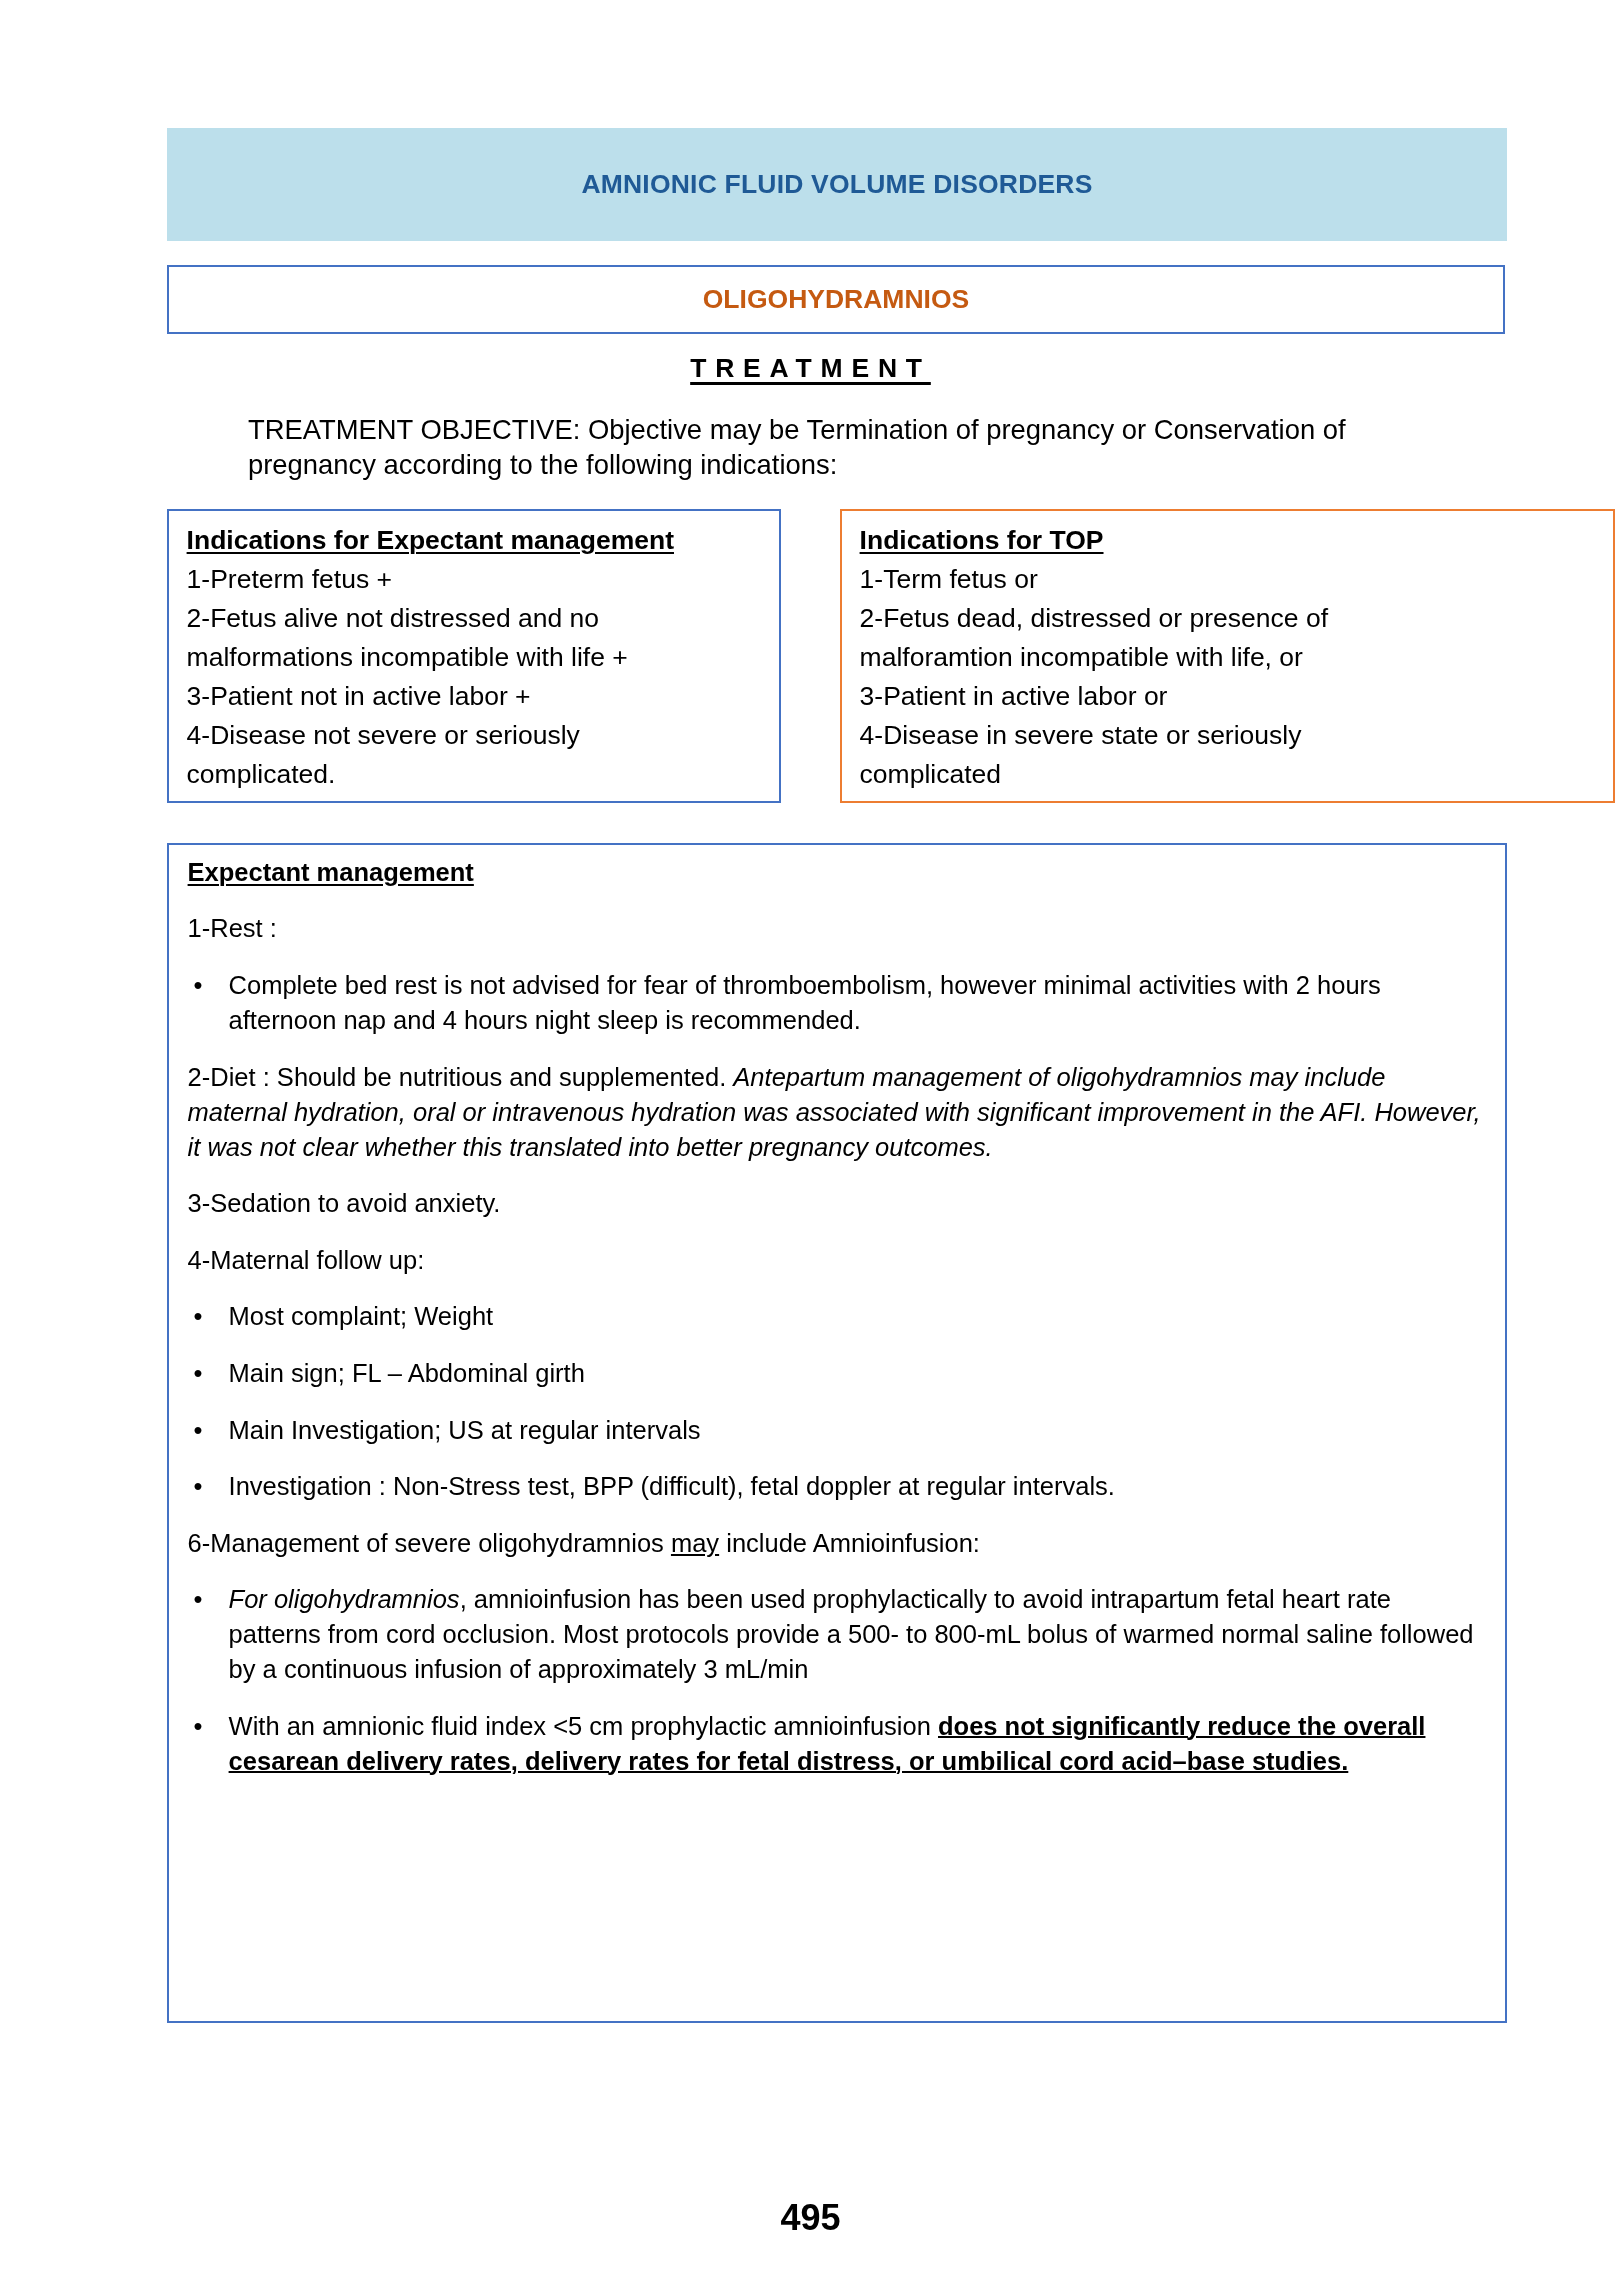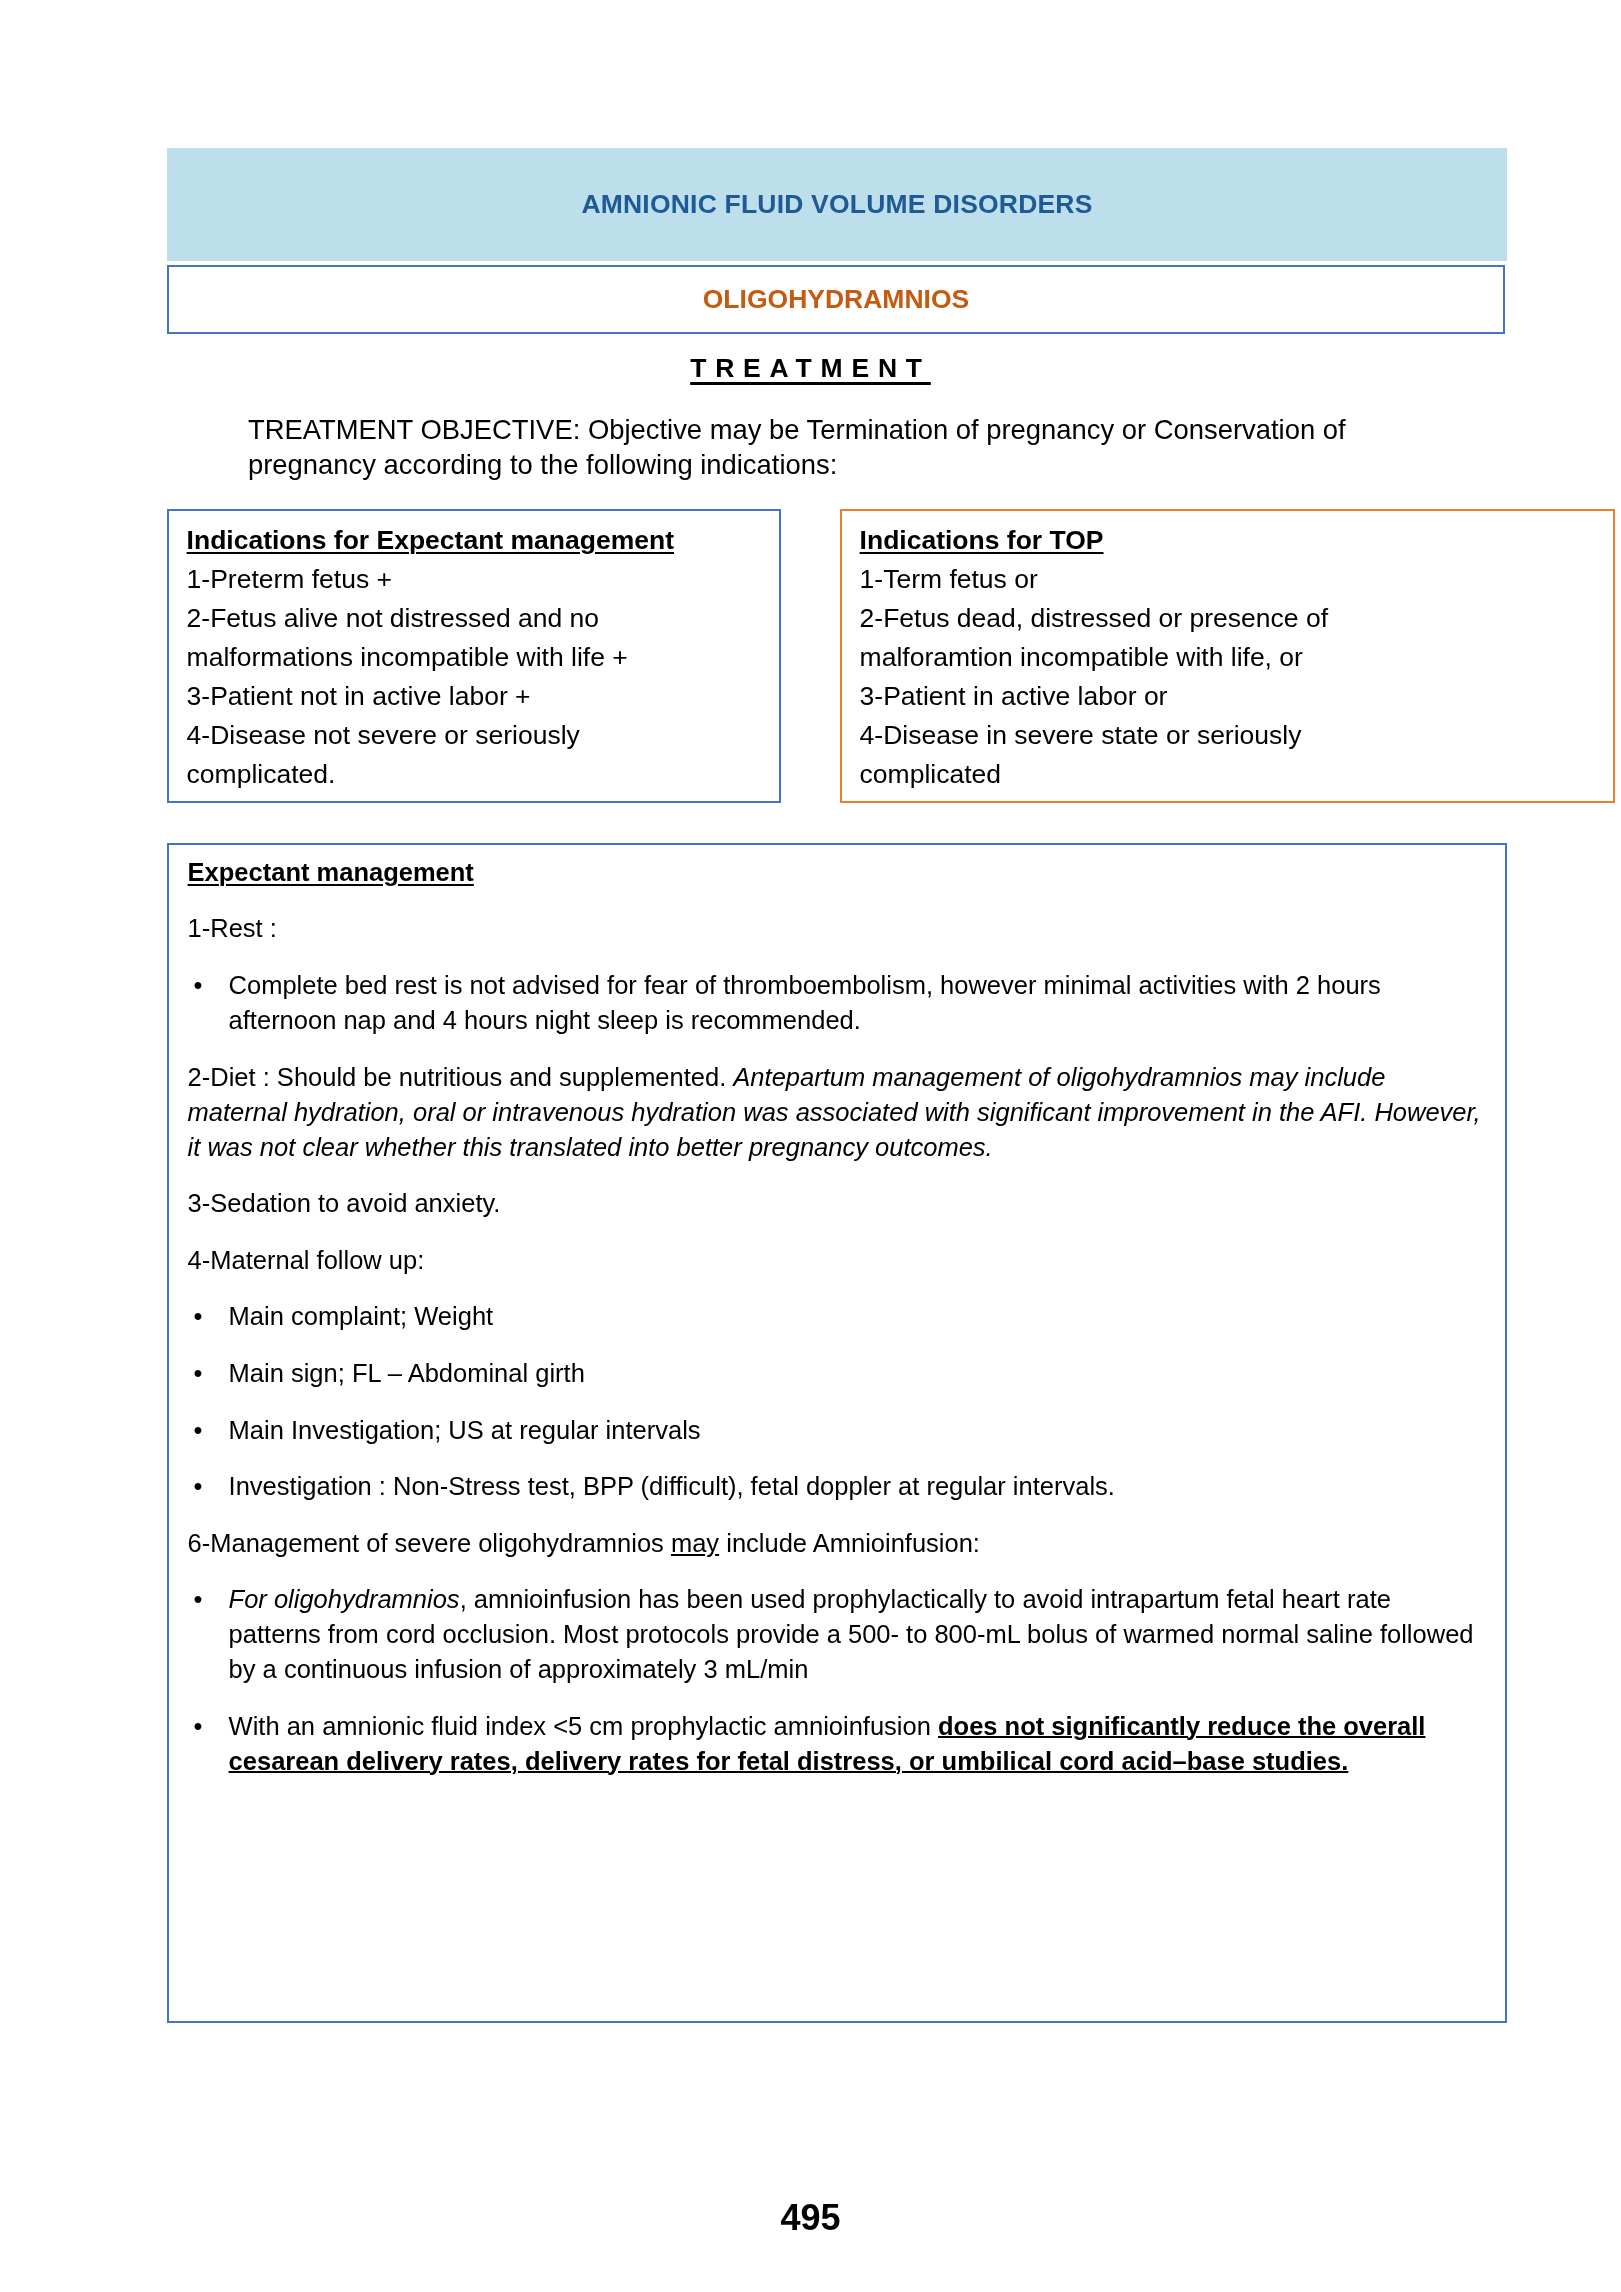--- a/index.html
+++ b/index.html
@@ -1,19 +1,19 @@
 <!DOCTYPE html>
 <html><head>
 <meta charset="utf-8">
 <style>
   html, body { margin: 0; padding: 0; background: #ffffff; }
   body { width: 1621px; height: 2293px; position: relative; overflow: hidden;
          font-family: "Liberation Sans", "DejaVu Sans", sans-serif; color: #000; }
   .abs { position: absolute; }
-  .header-band { left: 167px; top: 148px; width: 1340px; height: 113px; background: #bcdfeb;
+  .header-band { left: 167px; top: 128px; width: 1340px; height: 113px; background: #bcdfeb;
                  display: flex; align-items: center; justify-content: center; }
   .header-band span { color: #1f5a96; font-weight: bold; font-size: 26.5px; letter-spacing: 0.2px; }
   .sub-box { left: 167px; top: 265px; width: 1334px; height: 65px; border: 2.9px solid #4472c4;
              display: flex; align-items: center; justify-content: center; }
   .sub-box span { color: #c55a11; font-weight: bold; font-size: 26.5px; }
   .treat-title { left: 0; width: 1621px; top: 353px; text-align: center; }
   .treat-title span { font-weight: bold; font-size: 26.5px; letter-spacing: 8.8px; text-decoration: underline;
                       text-underline-offset: 4.9px; text-decoration-thickness: 2.9px; }
   .objective { left: 248px; top: 412px; width: 1215px; font-size: 27.4px; line-height: 35px; }
   .ind-box { top: 509px; height: 294px; border-style: solid; border-width: 2.9px; box-sizing: border-box;
@@ -79,21 +79,21 @@
     <span class="txt">Complete bed rest is not advised for fear of thromboembolism, however minimal activities with 2 hours afternoon nap and 4 hours night sleep is recommended.</span>
   </div>
 
   <p><span>2-Diet : Should be nutritious and supplemented. </span><span class="it">Antepartum management of oligohydramnios may include maternal hydration, oral or intravenous hydration was associated with significant improvement in the AFI. However, it was not clear whether this translated into better pregnancy outcomes.</span></p>
 
   <p>3-Sedation to avoid anxiety.</p>
   <p>4-Maternal follow up:</p>
 
   <div class="bullet">
     <span class="dot">•</span>
-    <span class="txt">Main complaint; Weight</span>
+    <span class="txt">Most complaint; Weight</span>
   </div>
   <div class="bullet">
     <span class="dot">•</span>
     <span class="txt">Main sign; FL – Abdominal girth</span>
   </div>
   <div class="bullet">
     <span class="dot">•</span>
     <span class="txt">Main Investigation; US at regular intervals</span>
   </div>
 

